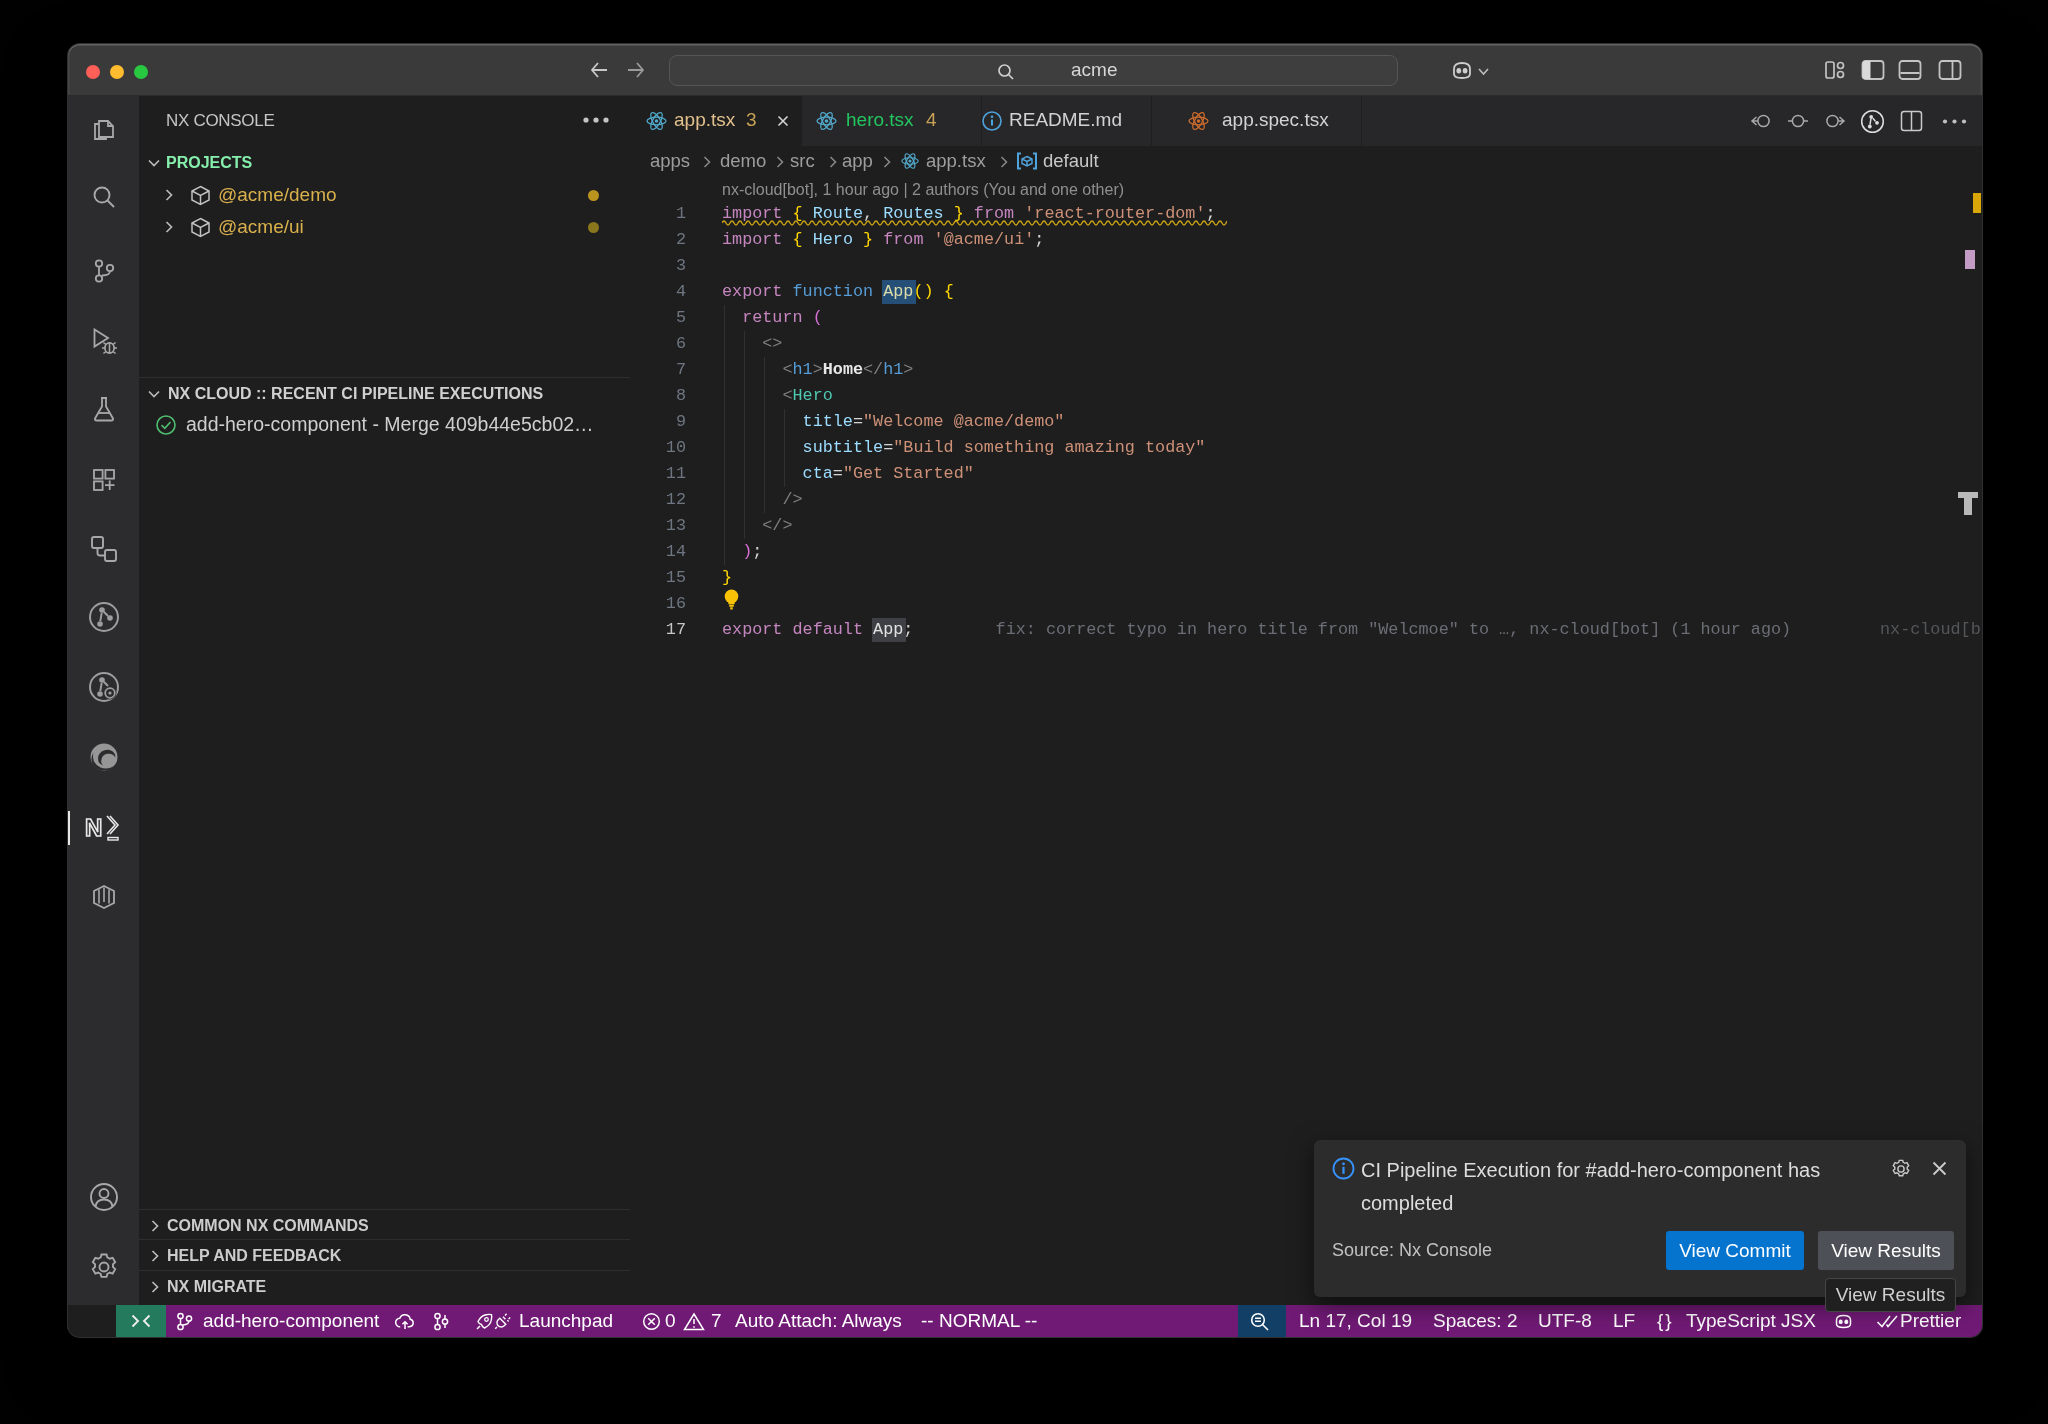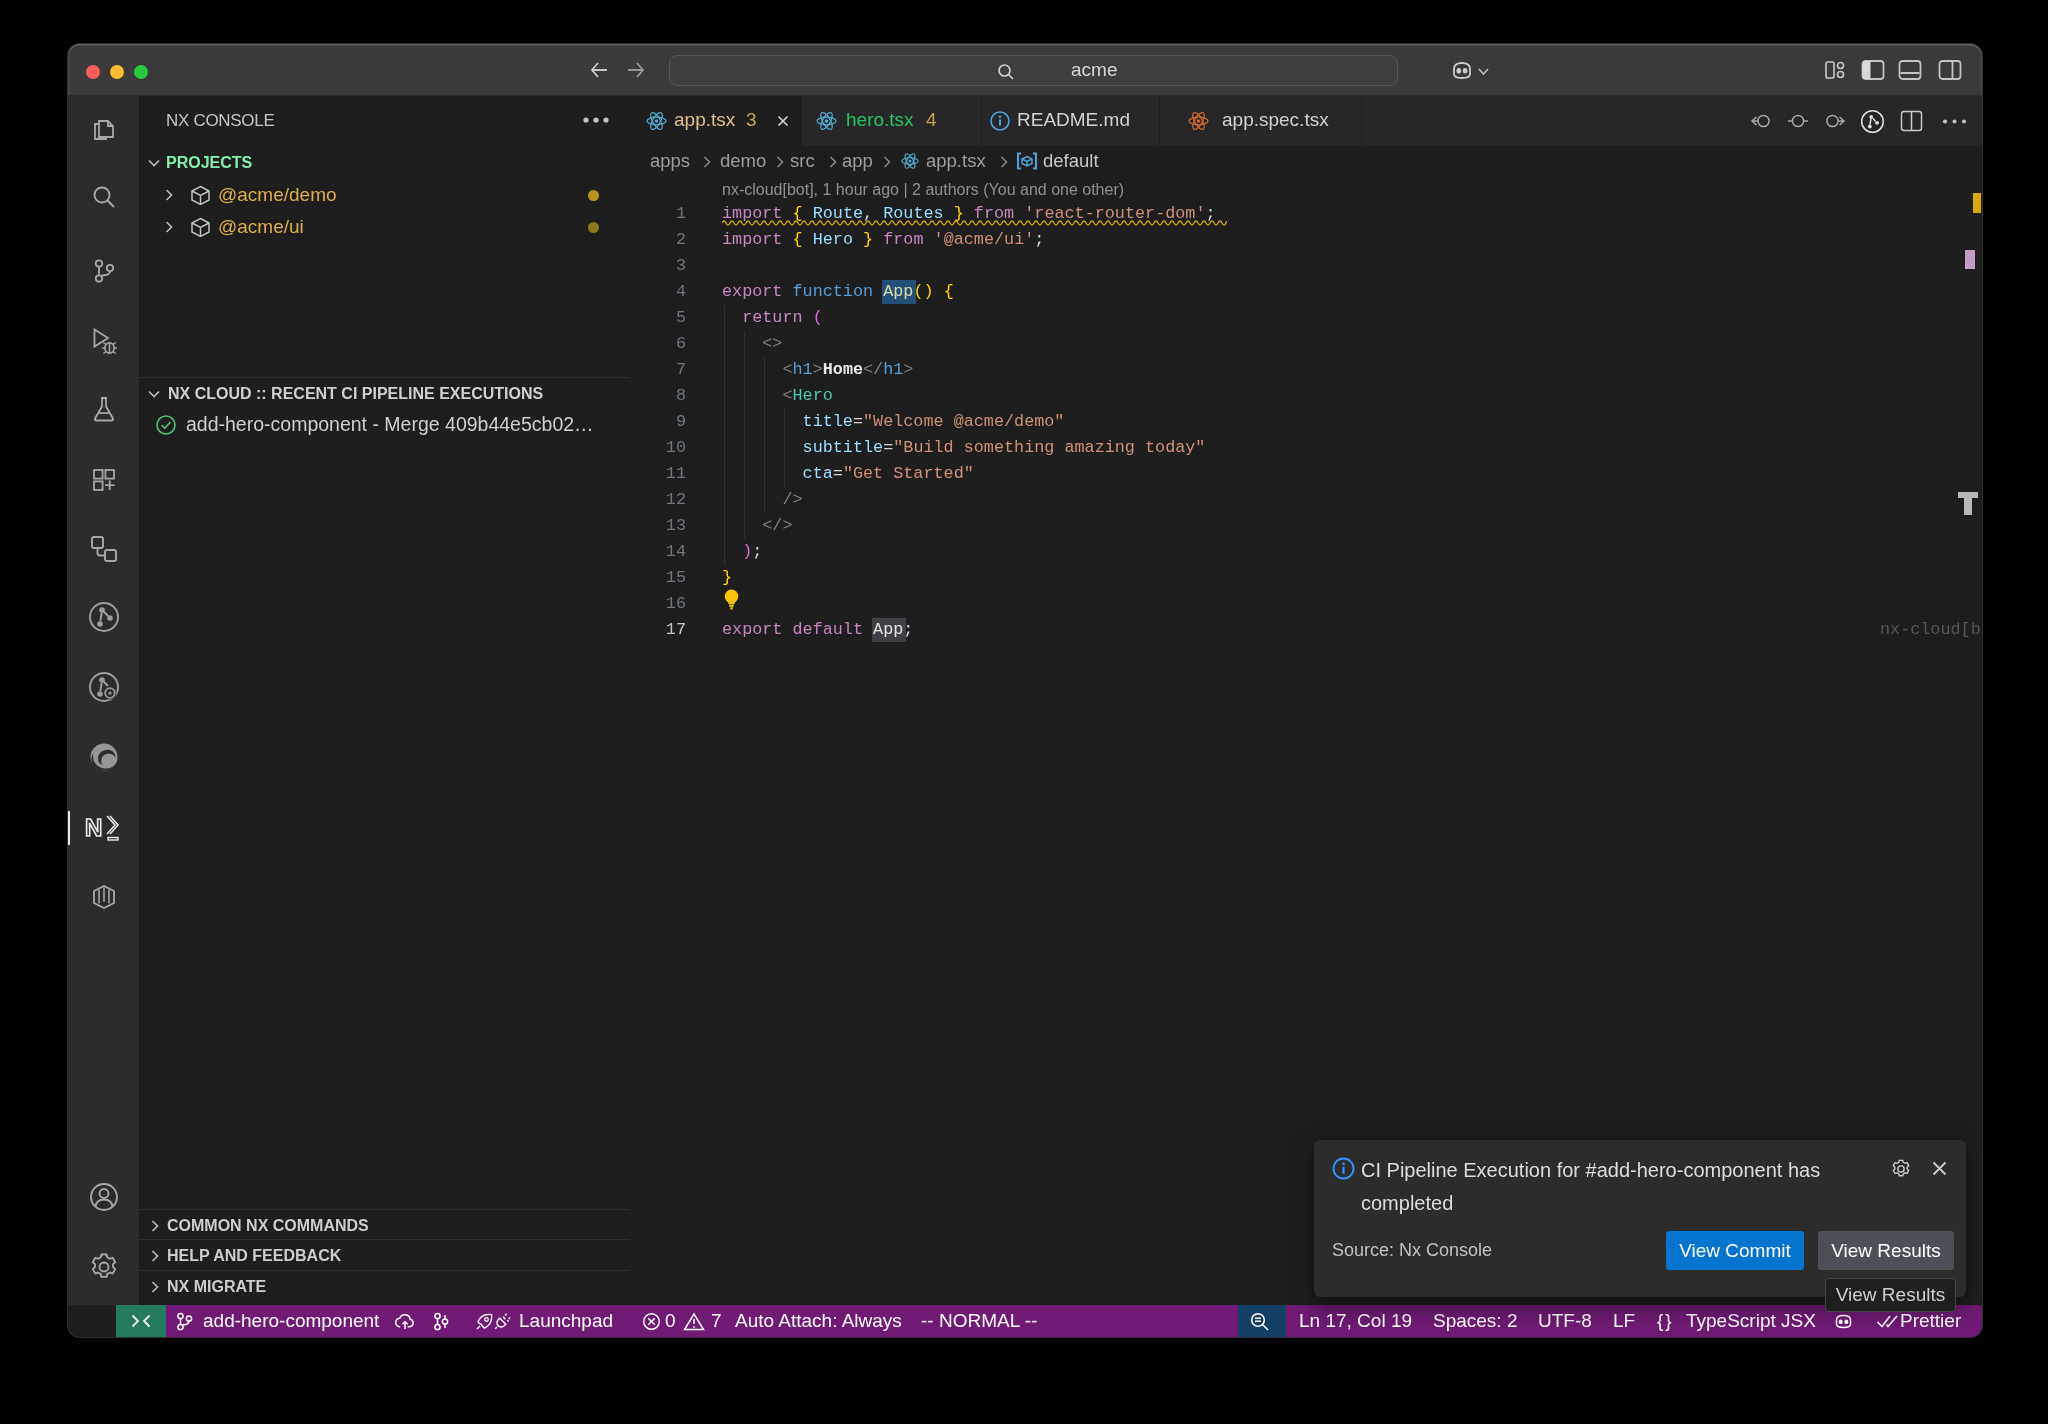--- a/index.html
+++ b/index.html
@@ -248,21 +248,21 @@
             <g stroke="#52a8c9" fill="none" stroke-width="1.3">
               <ellipse cx="10.5" cy="10" rx="9.5" ry="3.8"></ellipse>
               <ellipse cx="10.5" cy="10" rx="9.5" ry="3.8" transform="rotate(60 10.5 10)"></ellipse>
               <ellipse cx="10.5" cy="10" rx="9.5" ry="3.8" transform="rotate(-60 10.5 10)"></ellipse>
             </g>
             <circle cx="10.5" cy="10" r="1.8" fill="#52a8c9"></circle>
           </svg>
         <span class="abs" style="left:44px;top:13px;color:#22c55e;">hero.tsx</span>
         <span class="abs" style="left:124px;top:13px;color:#c8a254;">4</span>
       </div>
-      <div class="tab" style="left:344px;width:186px;">
+      <div class="tab" style="left:336px;width:186px;">
         <svg class="abs" style="left:15px;top:14px;" width="22" height="22" viewBox="0 0 22 22">
             <circle cx="11" cy="11" r="9" fill="none" stroke="#4fa3dc" stroke-width="1.6"></circle>
             <circle cx="11" cy="6.8" r="1.3" fill="#4fa3dc"></circle>
             <path d="M11 9.5 v6" stroke="#4fa3dc" stroke-width="2"></path>
           </svg>
         <span class="abs" style="left:43px;top:13px;color:#d2d2d2;">README.md</span>
       </div>
       <div class="tab" style="left:538px;width:194px;">
         <svg class="abs" style="left:20px;top:15px;" width="21" height="20" viewBox="0 0 21 20">
             <g stroke="#cc6b2c" fill="none" stroke-width="1.3">
@@ -378,20 +378,21 @@
       <div class="code" style="left:92px;top:389px;"><span class="gold">}</span></div>
       <div class="code" style="left:92px;top:441px;"><span class="kw">export</span> <span class="kw">default</span> <span style="color:#e2e2e2;">App</span><span class="wht">;</span></div>
       <svg class="abs" style="left:92px;top:43px;" width="505" height="8" viewBox="0 0 505 8">
           <path d="M0 4 Q2 0 4 4 T8 4 T12 4 T16 4 T20 4 T24 4 T28 4 T32 4 T36 4 T40 4 T44 4 T48 4 T52 4 T56 4 T60 4 T64 4 T68 4 T72 4 T76 4 T80 4 T84 4 T88 4 T92 4 T96 4 T100 4 T104 4 T108 4 T112 4 T116 4 T120 4 T124 4 T128 4 T132 4 T136 4 T140 4 T144 4 T148 4 T152 4 T156 4 T160 4 T164 4 T168 4 T172 4 T176 4 T180 4 T184 4 T188 4 T192 4 T196 4 T200 4 T204 4 T208 4 T212 4 T216 4 T220 4 T224 4 T228 4 T232 4 T236 4 T240 4 T244 4 T248 4 T252 4 T256 4 T260 4 T264 4 T268 4 T272 4 T276 4 T280 4 T284 4 T288 4 T292 4 T296 4 T300 4 T304 4 T308 4 T312 4 T316 4 T320 4 T324 4 T328 4 T332 4 T336 4 T340 4 T344 4 T348 4 T352 4 T356 4 T360 4 T364 4 T368 4 T372 4 T376 4 T380 4 T384 4 T388 4 T392 4 T396 4 T400 4 T404 4 T408 4 T412 4 T416 4 T420 4 T424 4 T428 4 T432 4 T436 4 T440 4 T444 4 T448 4 T452 4 T456 4 T460 4 T464 4 T468 4 T472 4 T476 4 T480 4 T484 4 T488 4 T492 4 T496 4 T500 4 T504 4 T508 4 T512 4 T516 4" stroke="#c8a218" stroke-width="1.4" fill="none"></path>
         </svg>
       <div class="abs" style="left:92px;top:3px;font-size:16px;line-height:22px;color:#8f8f8f;">nx-cloud[bot], 1 hour ago | 2 authors (You and one other)</div>
       <svg class="abs" style="left:92px;top:412px;" width="19" height="23" viewBox="0 0 18 22">
           <circle cx="9" cy="8" r="6.5" fill="#f8c307"></circle>
           <path d="M6 14.5 h6 M6.8 17 h4.4 M7.8 19.5 h2.4" stroke="#f8c307" stroke-width="2"></path>
         </svg>
+      <div class="code" style="left:365.6px;top:441px;color:#6b6e76;">fix: correct typo in hero title from "Welcmoe" to …, nx-cloud[bot] (1 hour ago)</div>
       <div class="code" style="left:1250px;top:441px;color:#54565a;">nx-cloud[b</div>
       <div class="abs" style="left:1343px;top:17px;width:8px;height:20px;background:#d9a808;"></div>
       <div class="abs" style="left:1335px;top:74px;width:10px;height:19px;background:#c49bc4;"></div>
       <div class="abs" style="left:1328px;top:316px;width:20px;height:6px;background:#b8b8b8;"></div>
       <div class="abs" style="left:1334px;top:316px;width:8px;height:23px;background:#b8b8b8;"></div>
     </div>
   </div>
   <div id="status">
     <div class="sitem" style="left:0;width:50px;height:32px;background:#237a5d;"></div>
     <svg class="abs" style="left:14px;top:9px;" width="22" height="14" viewBox="0 0 22 14">

